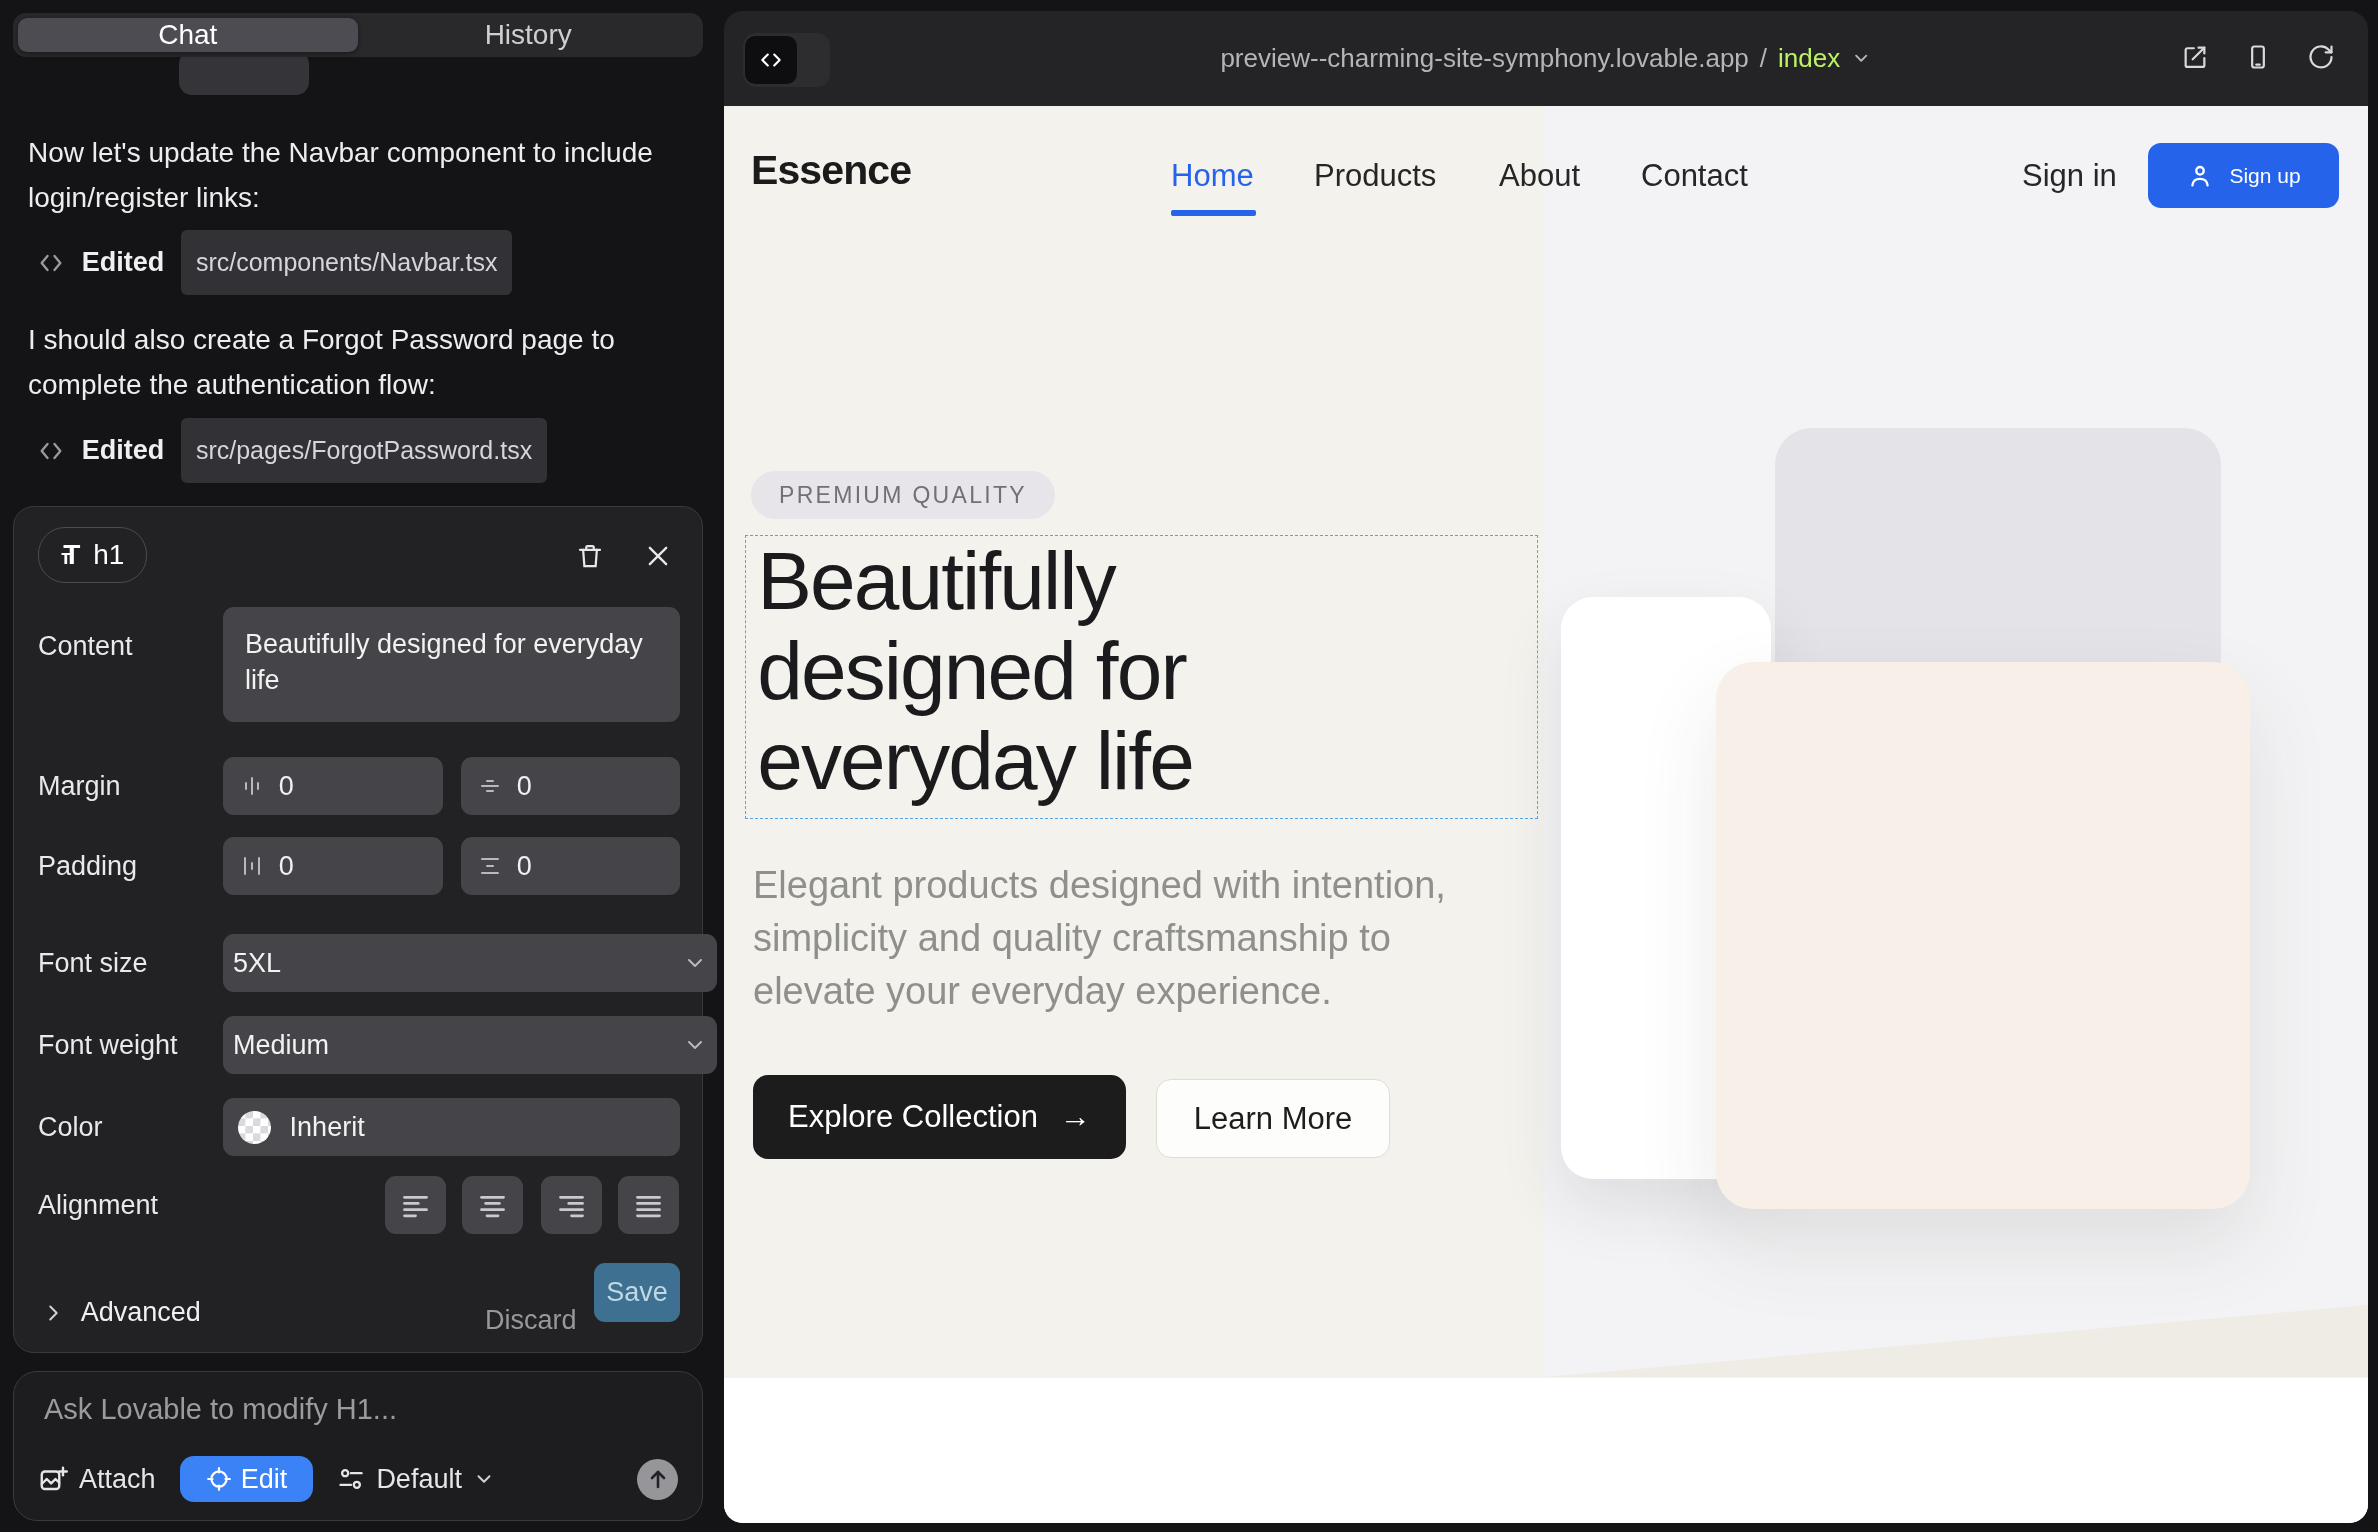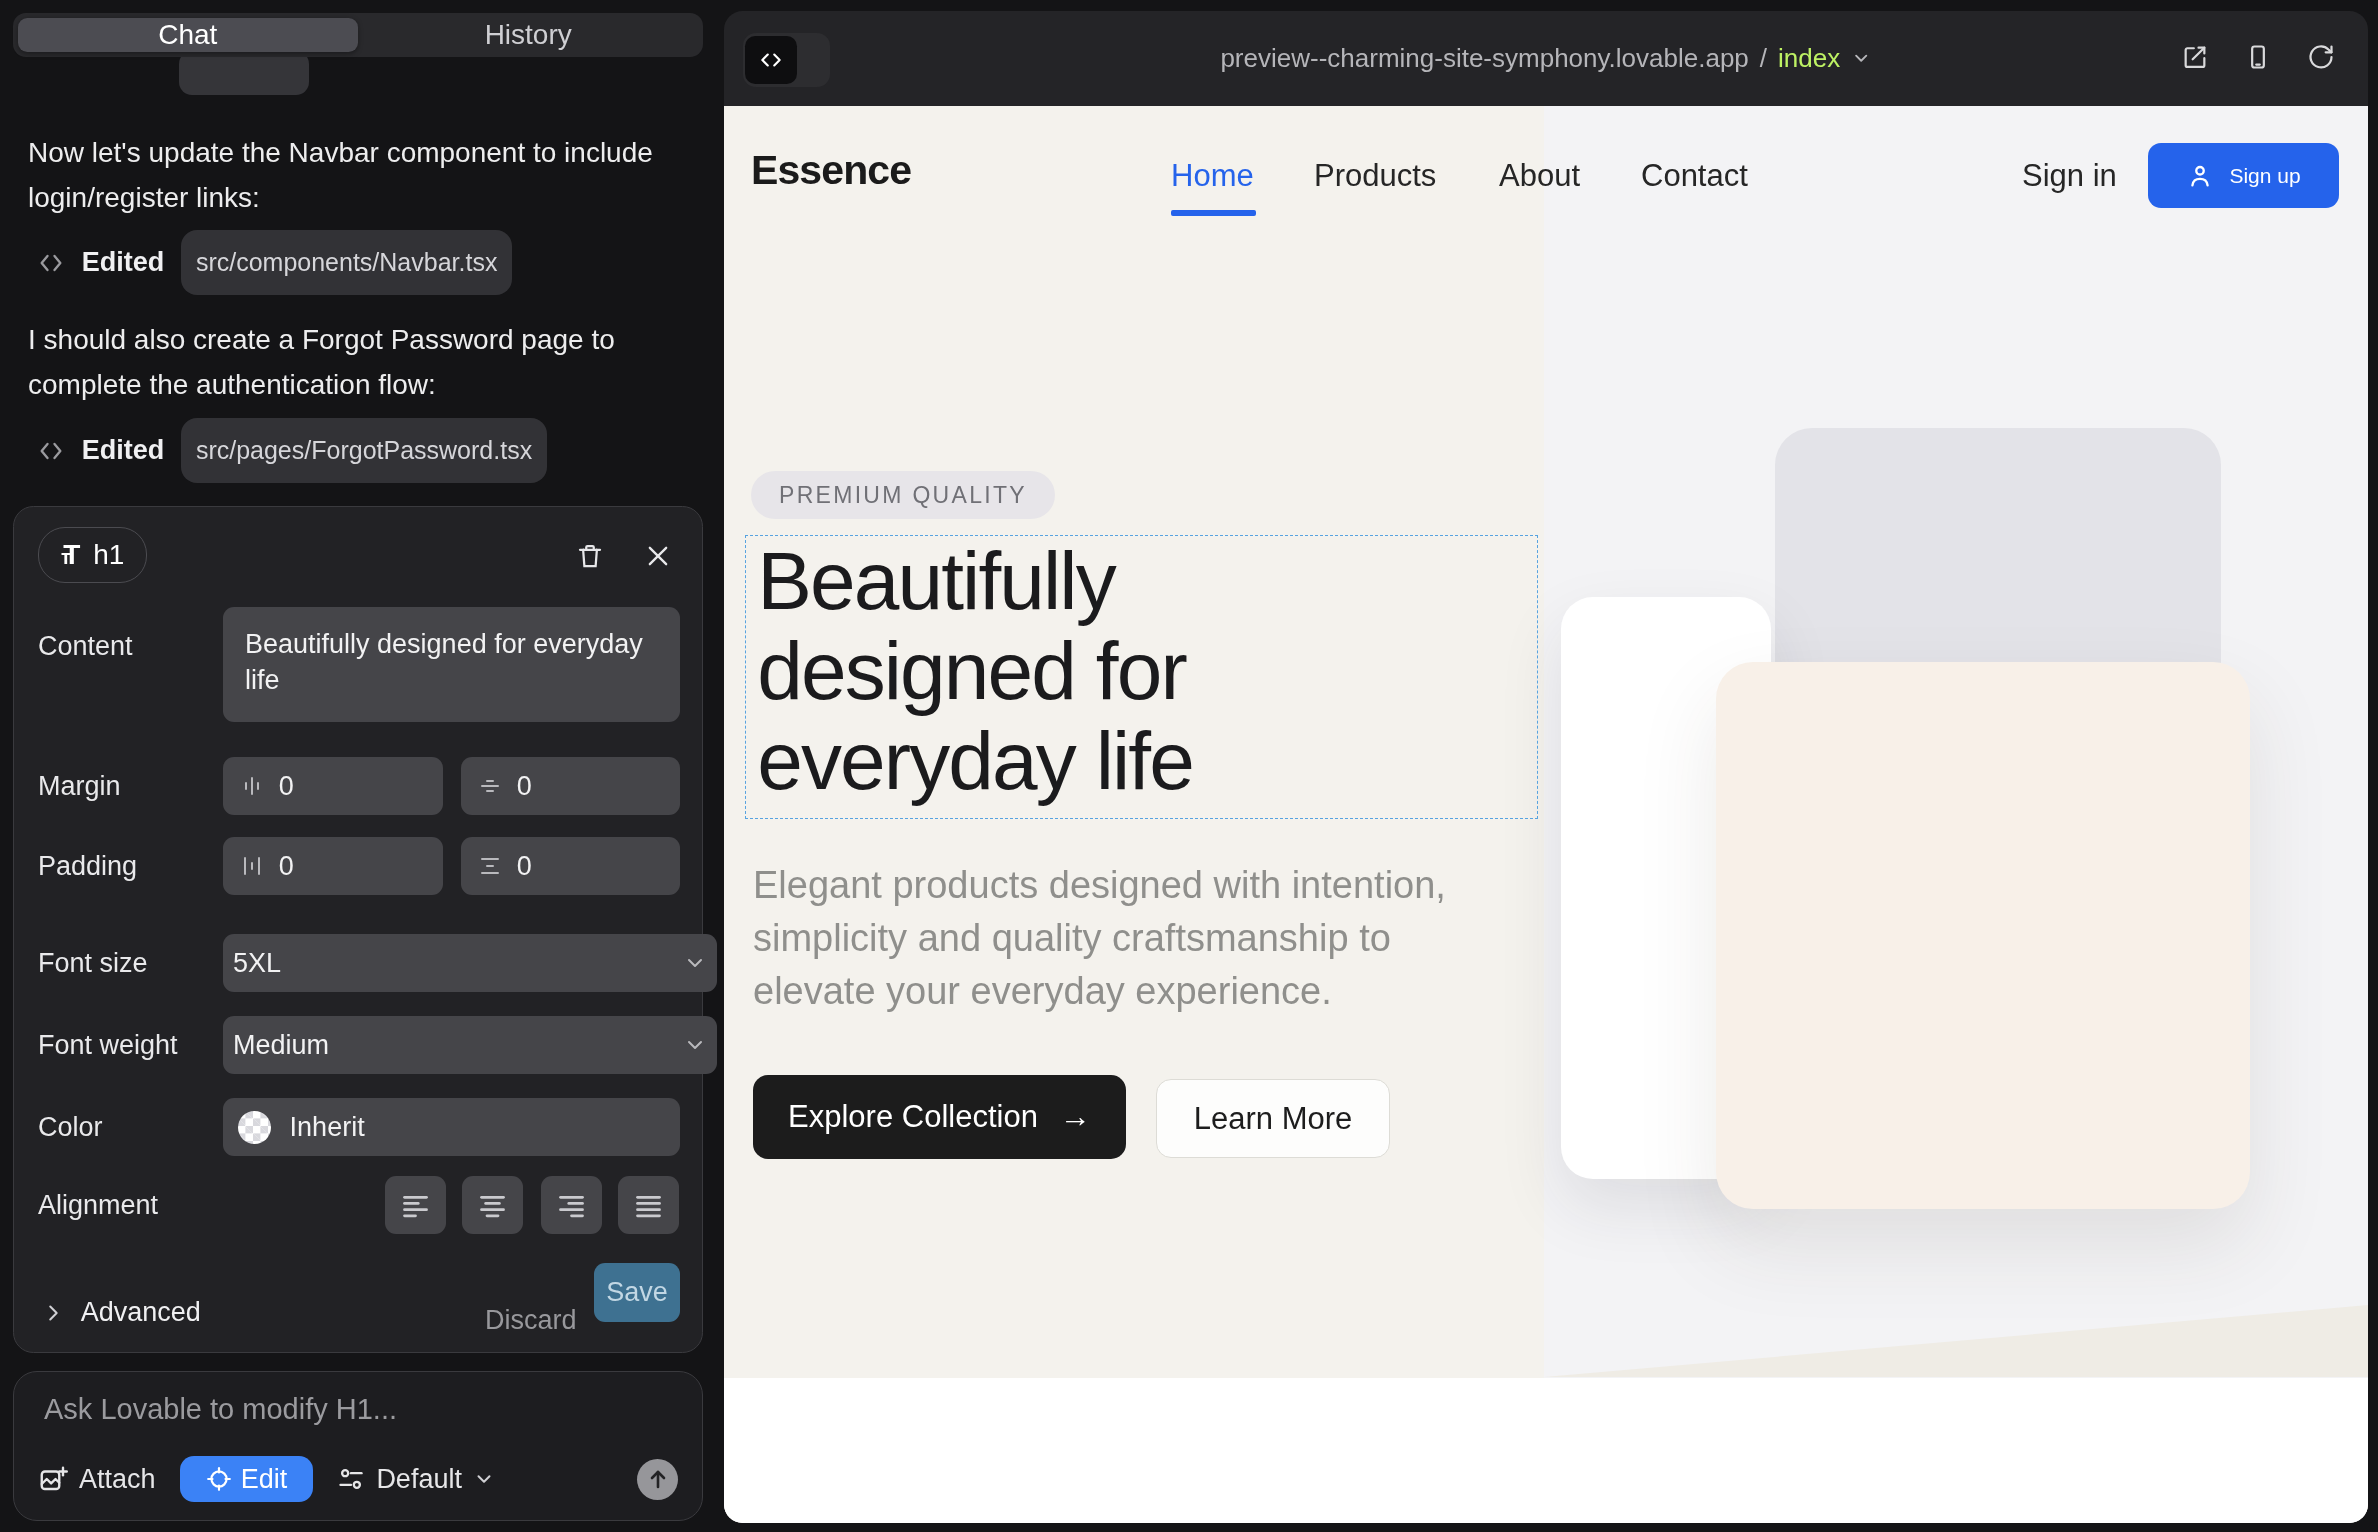--- a/index.html
+++ b/index.html
@@ -10,21 +10,21 @@
 
   
   .tabs-bar{left:13px;top:13px;width:690px;height:44px;background:#29292c;border-radius:13px;
             display:flex;padding:4.6px;box-sizing:border-box;z-index:2;}
   .tab{flex:1;display:flex;align-items:center;justify-content:center;font-size:28px;color:#cfcfd3;border-radius:9.3px;}
   .tab.active{background:#4c4c52;color:#ffffff;box-shadow:0 1.9px 5.6px rgba(0,0,0,.35);}
   .partial-chip{left:179px;top:51px;width:130px;height:44px;background:#353539;border-radius:13px;z-index:1;}
   .msg{left:28px;width:649px;font-size:28px;line-height:45px;color:#ededee;}
   .edited-row{left:37px;height:43px;display:flex;align-items:center;gap:16.7px;}
   .edited-label{font-size:27px;font-weight:700;color:#f0f0f2;}
-  .file-chip{background:#323236;border-radius:16px;padding:18px 15px;font-size:25px;color:#d6d6da;white-space:nowrap;}
+  .file-chip{background:#323236;border-radius:6px;padding:18px 15px;font-size:25px;color:#d6d6da;white-space:nowrap;}
 
   
   .editor{left:13px;top:506px;width:690px;height:847px;background:#222225;border:1.9px solid #3a3a3e;
           border-radius:20.4px;box-sizing:border-box;z-index:2;}
   .tag-chip{left:24px;top:20.4px;height:54px;padding:0 22px;border:1.9px solid #4b4b50;border-radius:27px;
             display:flex;align-items:center;gap:13px;color:#fff;}
   .tag-icon-sm{font-size:19.5px;font-weight:600;}
   .tag-icon-lg{font-size:28px;font-weight:600;margin-left:-7.4px;}
   .tag-name{font-size:28px;}
   .hdr-btn{top:28px;width:41px;height:41px;display:flex;align-items:center;justify-content:center;color:#e8e8ea;}

